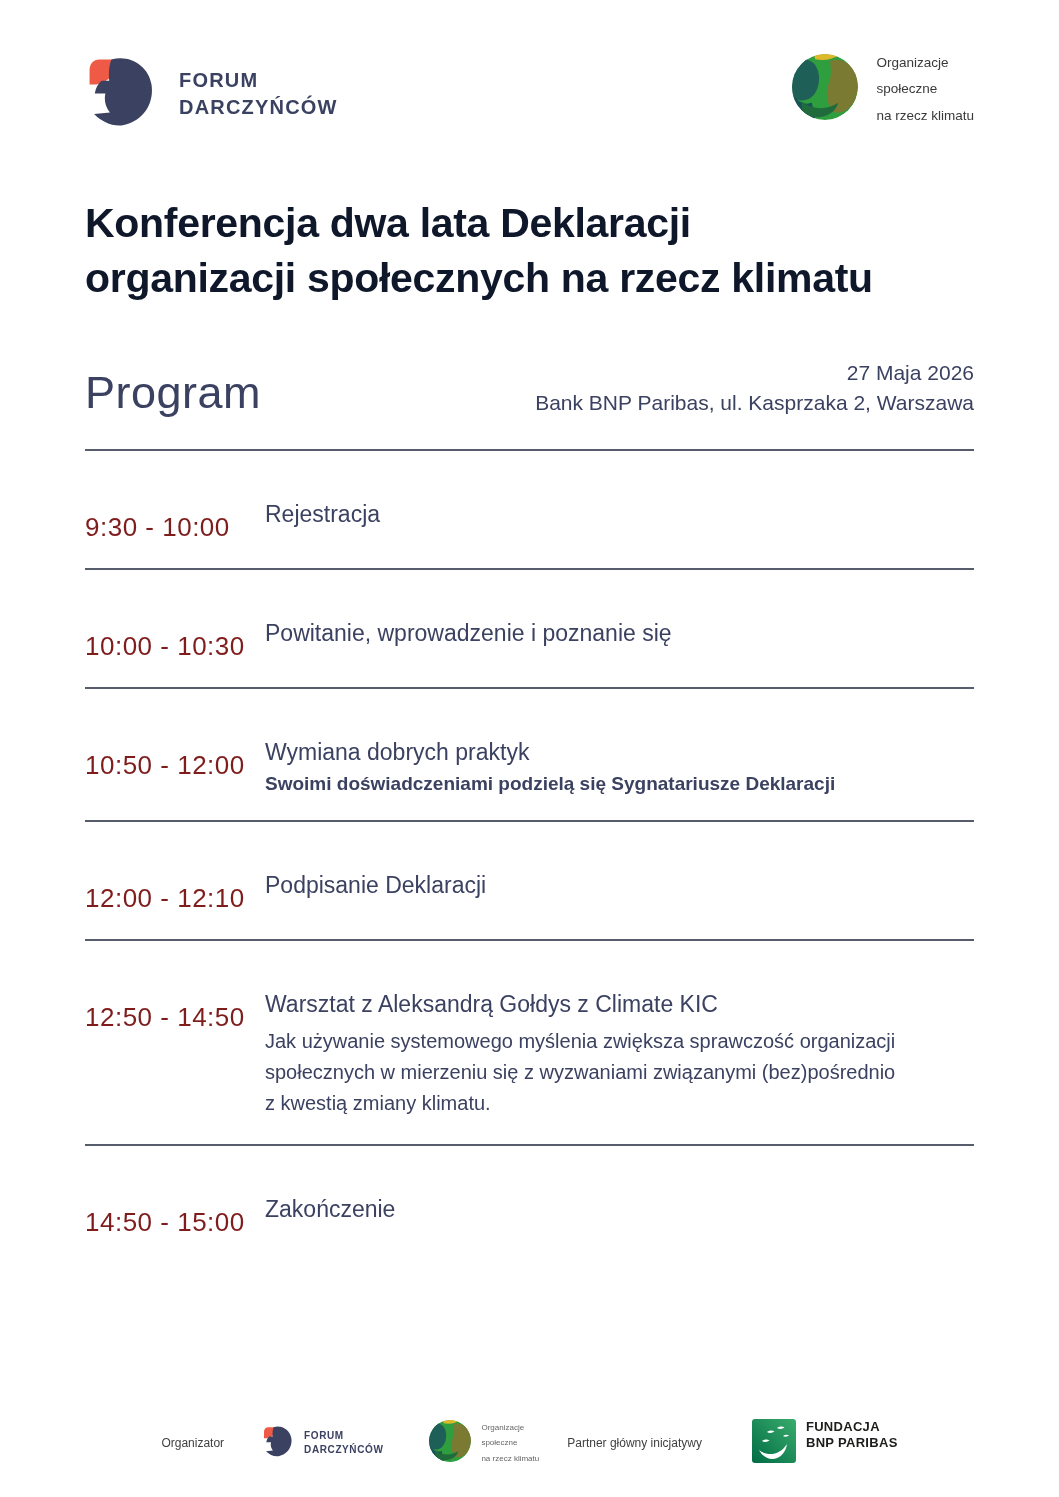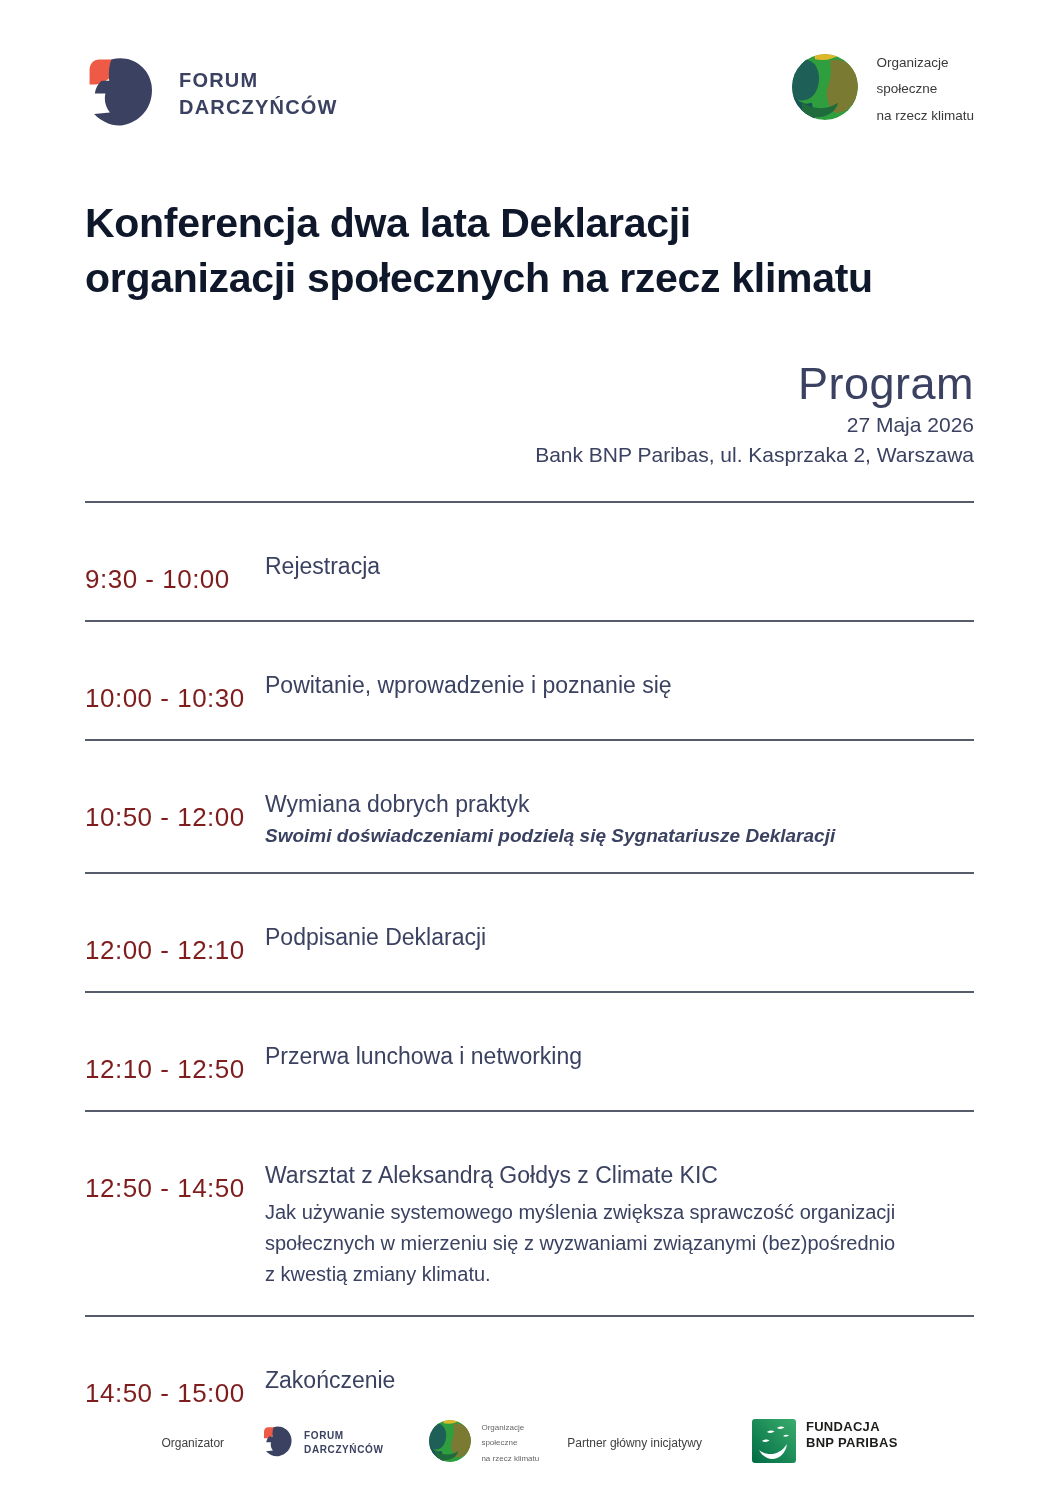--- a/index.html
+++ b/index.html
@@ -14,32 +14,32 @@
   }
   
   .header{display:flex;justify-content:space-between;align-items:flex-start;padding:46px 85px 0 85px;}
   .forum-logo{display:flex;align-items:center;gap:26px;}
   .forum-logo-text{font-size:20px;font-weight:bold;letter-spacing:1.2px;line-height:1.35;color:#3B4161;}
   .climate-logo{display:flex;align-items:center;gap:18px;margin-top:4px;}
   .climate-logo-text{font-size:13.5px;color:#3a3a3a;line-height:1.95;}
   
   .main-title{margin:54px 85px 0 85px;font-size:41px;font-weight:bold;line-height:1.34;color:#0f172a;letter-spacing:-0.3px;}
   
-  .program-row{display:flex;justify-content:space-between;align-items:flex-end;margin:52px 85px 0 85px;flex-direction:column;}
+  .program-row{display:flex;justify-content:space-between;align-items:flex-end;margin:52px 85px 0 85px;}
   .program-heading{font-size:45px;font-weight:normal;color:#3B4161;letter-spacing:0.5px;}
   .event-meta{text-align:right;font-size:21px;line-height:1.45;color:#3B4161;}
   
   .schedule{margin:30px 85px 0 85px;}
   .row .divider{height:2px;background:#575C6D;}
   .row-body{display:flex;padding:22px 0 25px 0;}
   .time{width:180px;flex:0 0 180px;font-size:26px;color:#7f1d1d;letter-spacing:0.5px;padding-top:2px;margin-top:37px;}
   .content{flex:1;margin-top:28px;}
   .row-title{font-size:23px;color:#3B4161;}
   .row-title .t-bold{font-weight:normal;}
-  .row-subtitle{font-size:19px;font-weight:bold;color:#3B4161;margin-top:7px;font-style:italic;}
+  .row-subtitle{font-size:19px;font-weight:bold;color:#3B4161;margin-top:7px;}
   .row-desc{font-size:20px;color:#3B4161;line-height:1.55;margin-top:8px;max-width:640px;}
   
   .footer{position:absolute;left:0;right:0;bottom:30px;display:flex;justify-content:center;align-items:center;}
   .footer-label{font-size:12px;color:#3f3f3f;}
   .f-forum{display:flex;align-items:center;gap:12px;margin-left:38px;}
   .f-forum-text{font-size:10px;font-weight:bold;letter-spacing:0.6px;line-height:1.4;color:#3B4161;}
   .f-climate{display:flex;align-items:center;gap:10px;margin-left:46px;}
   .f-climate-text{font-size:8px;color:#666;line-height:1.9;}
   .f-partner{margin-left:28px;}
   .f-bnp{display:flex;align-items:flex-start;gap:10px;margin-left:50px;}
@@ -144,30 +144,20 @@
       <div class="divider"></div>
       <div class="row-body">
         <div class="time">12:00 - 12:10</div>
         <div class="content">
           <div class="row-title"><span class="t-prefix">Podpisanie Deklaracji</span></div>
 
         </div>
       </div>
     </div>
 
-    <div class="row">
-      <div class="divider"></div>
-      <div class="row-body">
-        <div class="time">12:10 - 12:50</div>
-        <div class="content">
-          <div class="row-title"><span class="t-prefix">Przerwa lunchowa i networking</span></div>
-
-        </div>
-      </div>
-    </div>
 
     <div class="row">
       <div class="divider"></div>
       <div class="row-body">
         <div class="time">12:50 - 14:50</div>
         <div class="content">
           <div class="row-title"><span class="t-prefix">Warsztat z </span><span class="t-bold">Aleksandrą Gołdys z Climate KIC</span></div>
 
           <div class="row-desc">Jak używanie systemowego myślenia zwiększa sprawczość organizacji społecznych w mierzeniu się z wyzwaniami związanymi (bez)pośrednio z kwestią zmiany klimatu.</div>
         </div>

